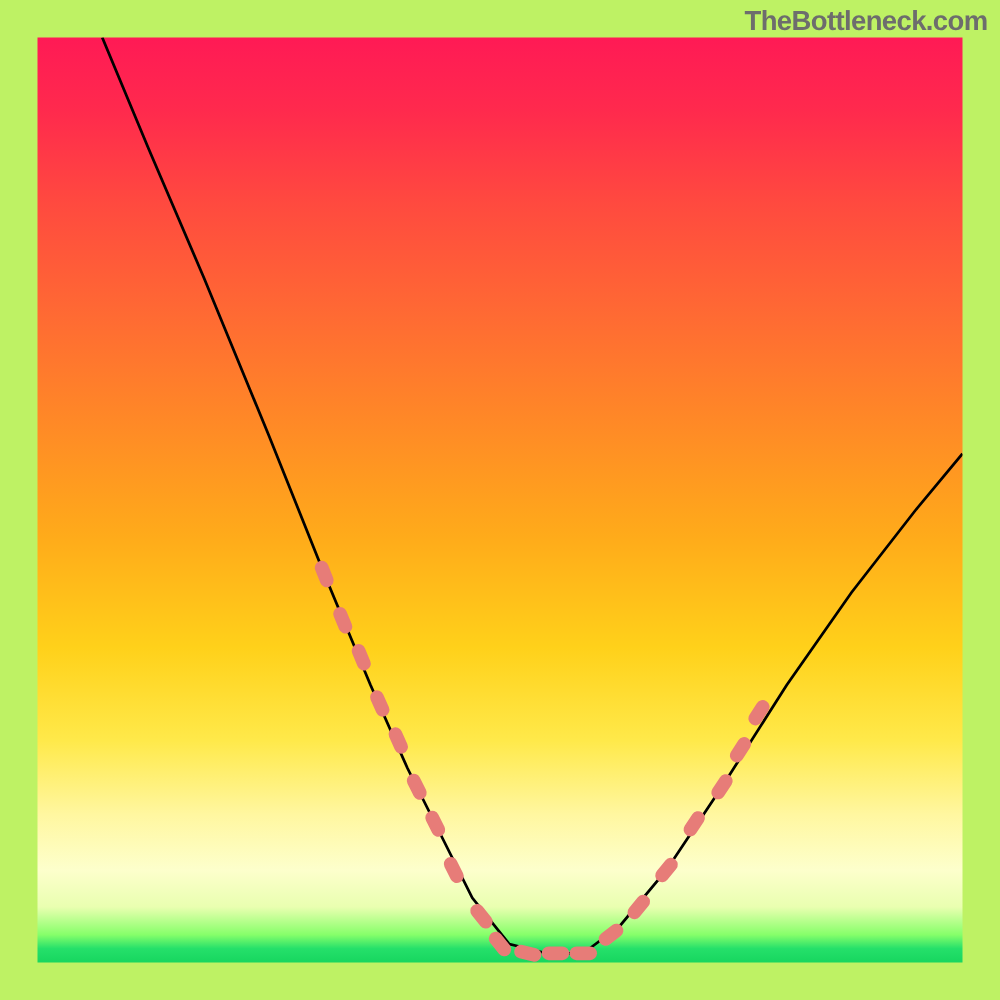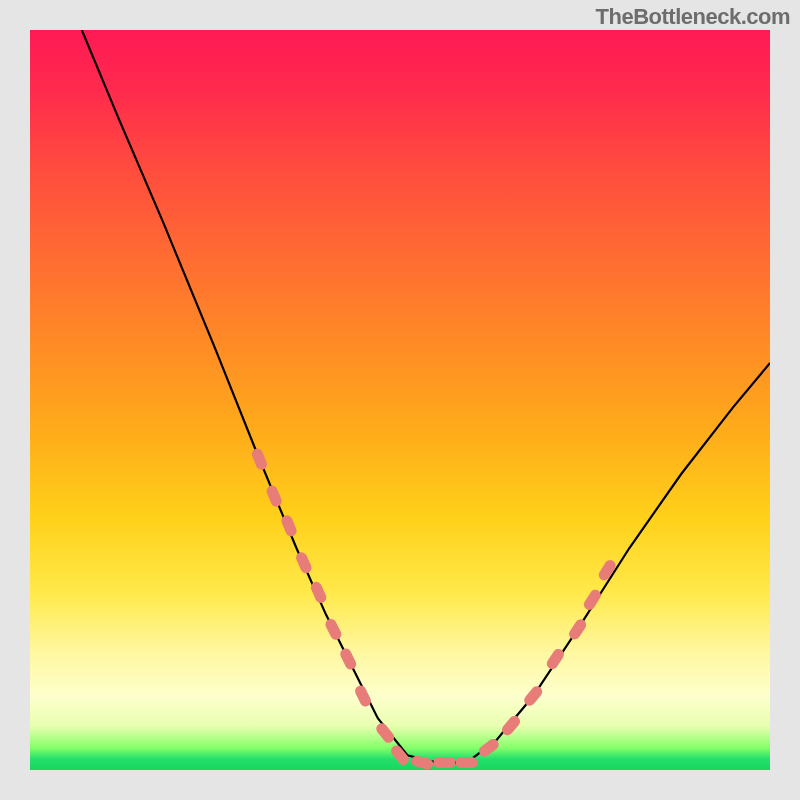--- a/index.html
+++ b/index.html
@@ -10,21 +10,21 @@
     height: 800px;
     overflow: hidden;
     font-family: Arial, Helvetica, sans-serif;
   }
   .frame {
     position: absolute;
     top: 0;
     left: 0;
     width: 800px;
     height: 800px;
-    background: #e5e5e5;
+    background: #bef264;
   }
   .plot-area {
     position: absolute;
     top: 30px;
     left: 30px;
     width: 740px;
     height: 740px;
     
     background: linear-gradient(
       to bottom,

